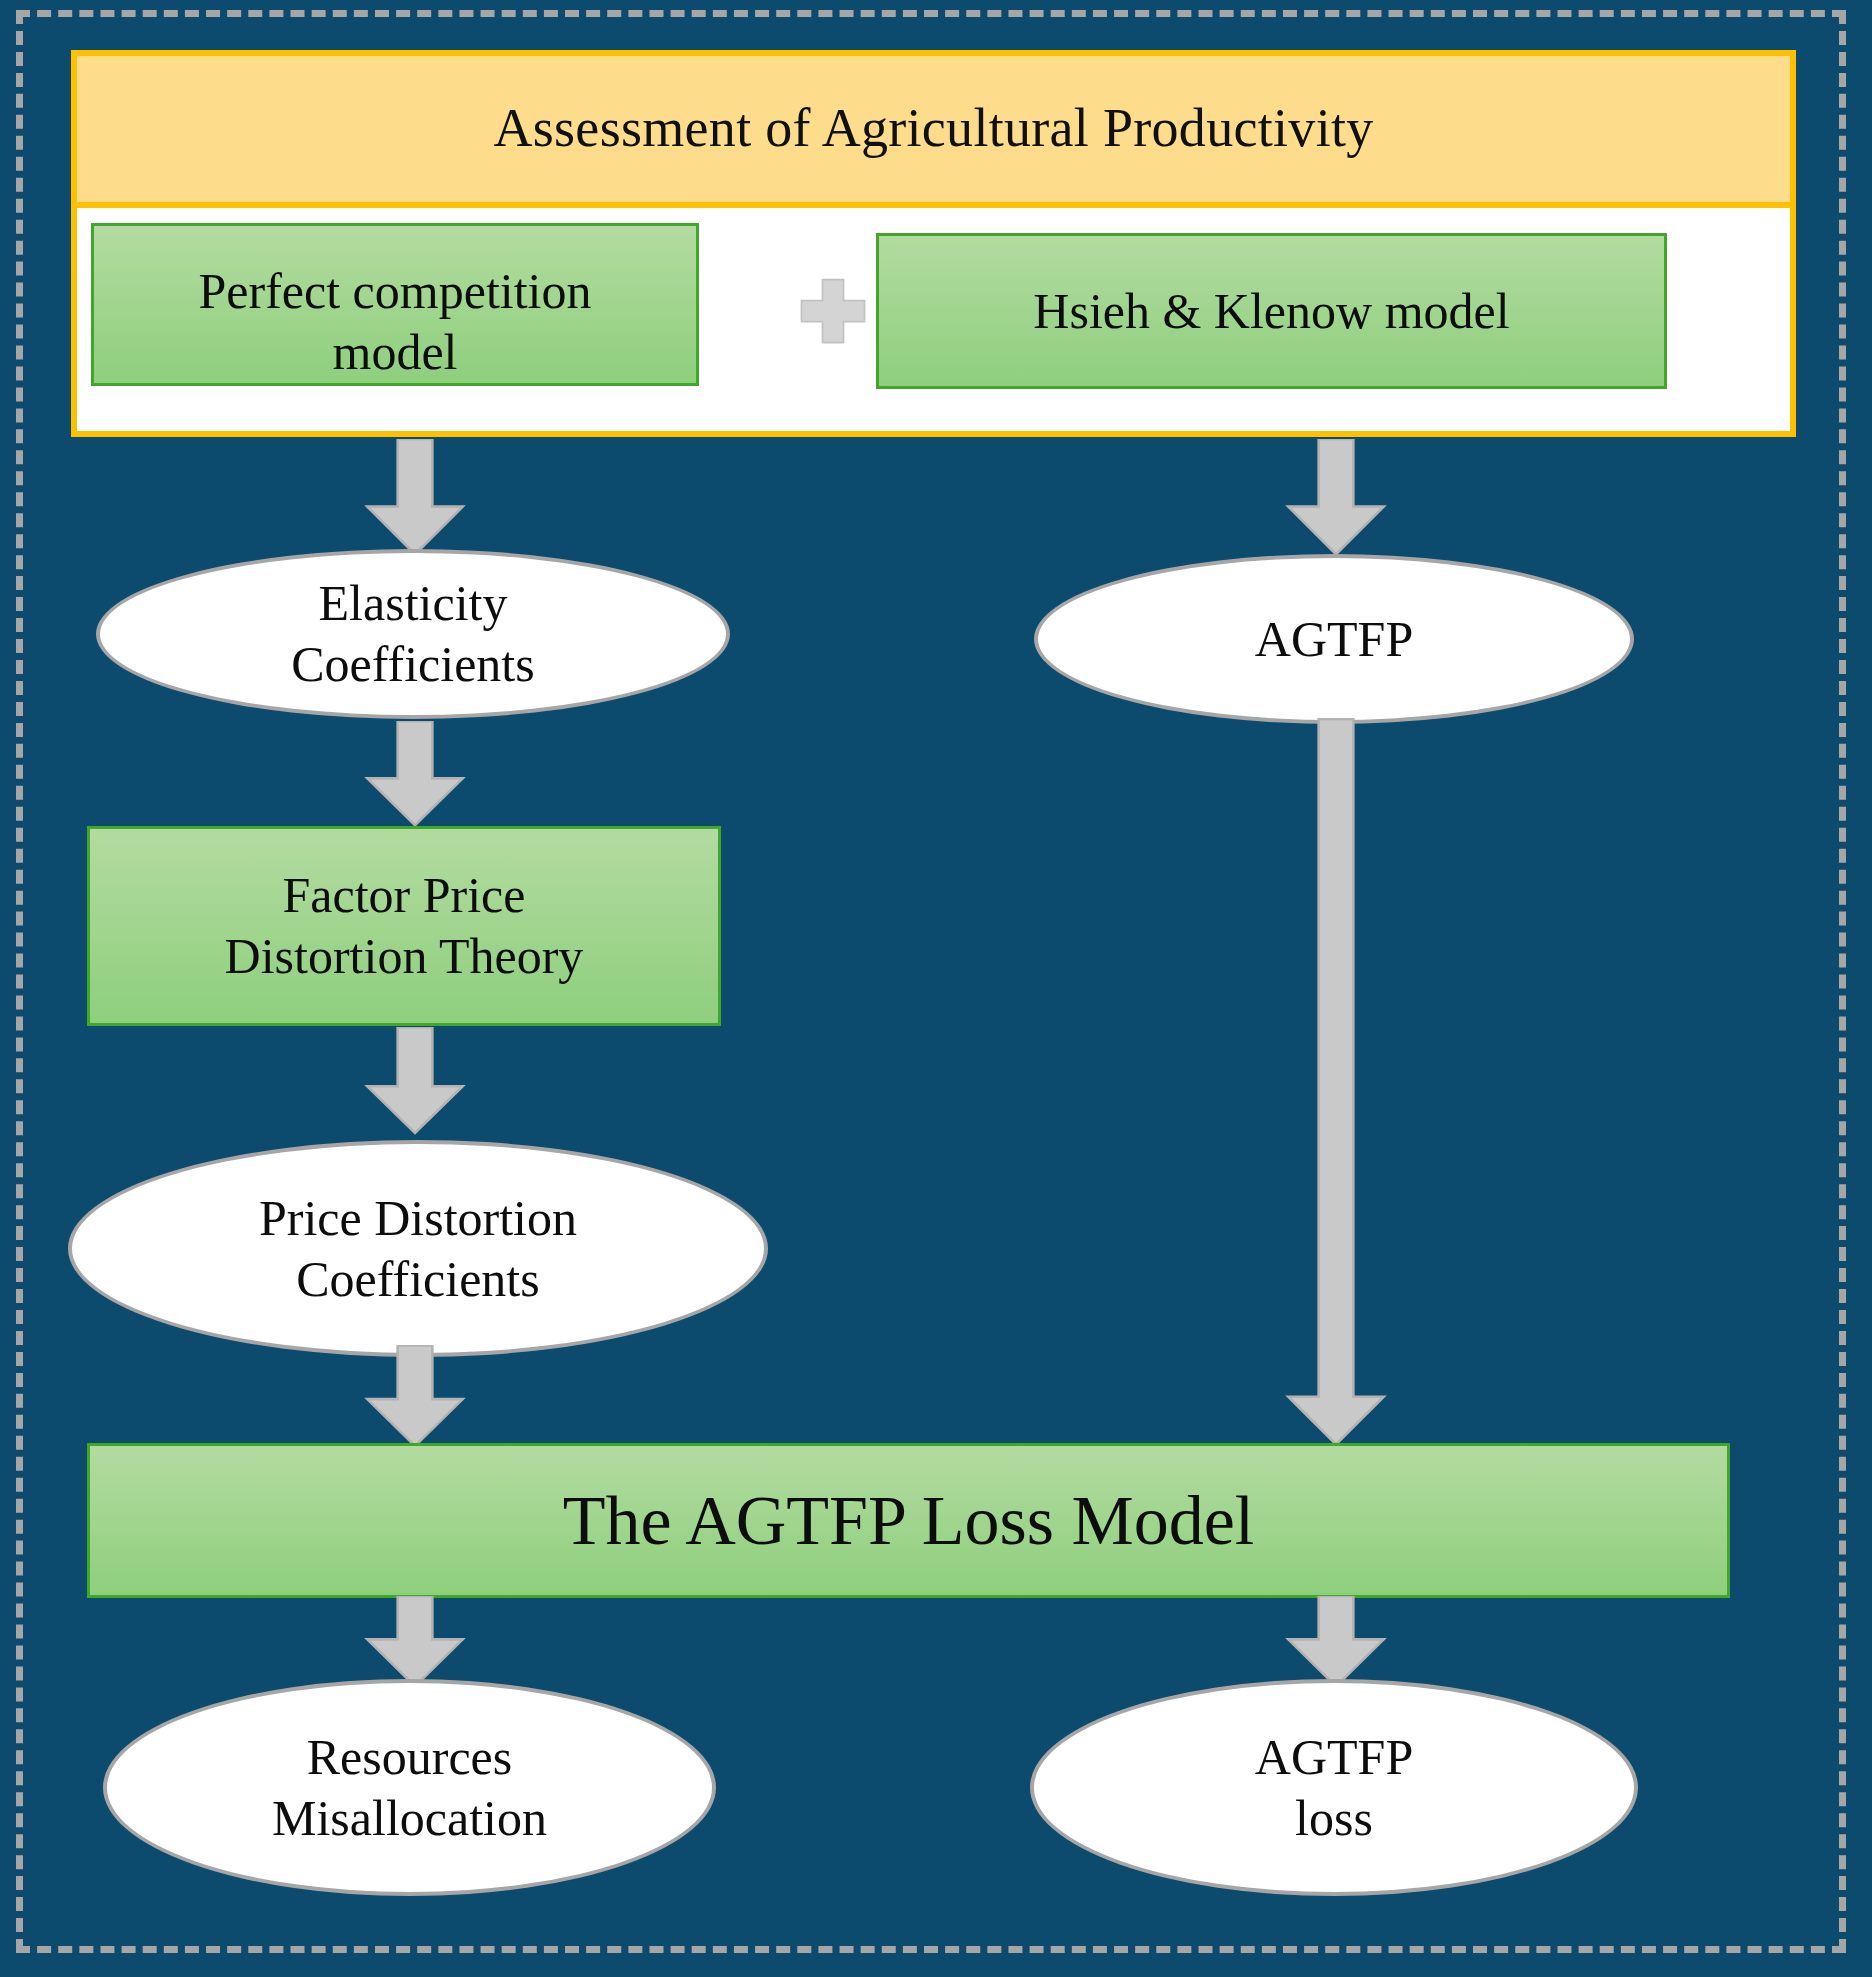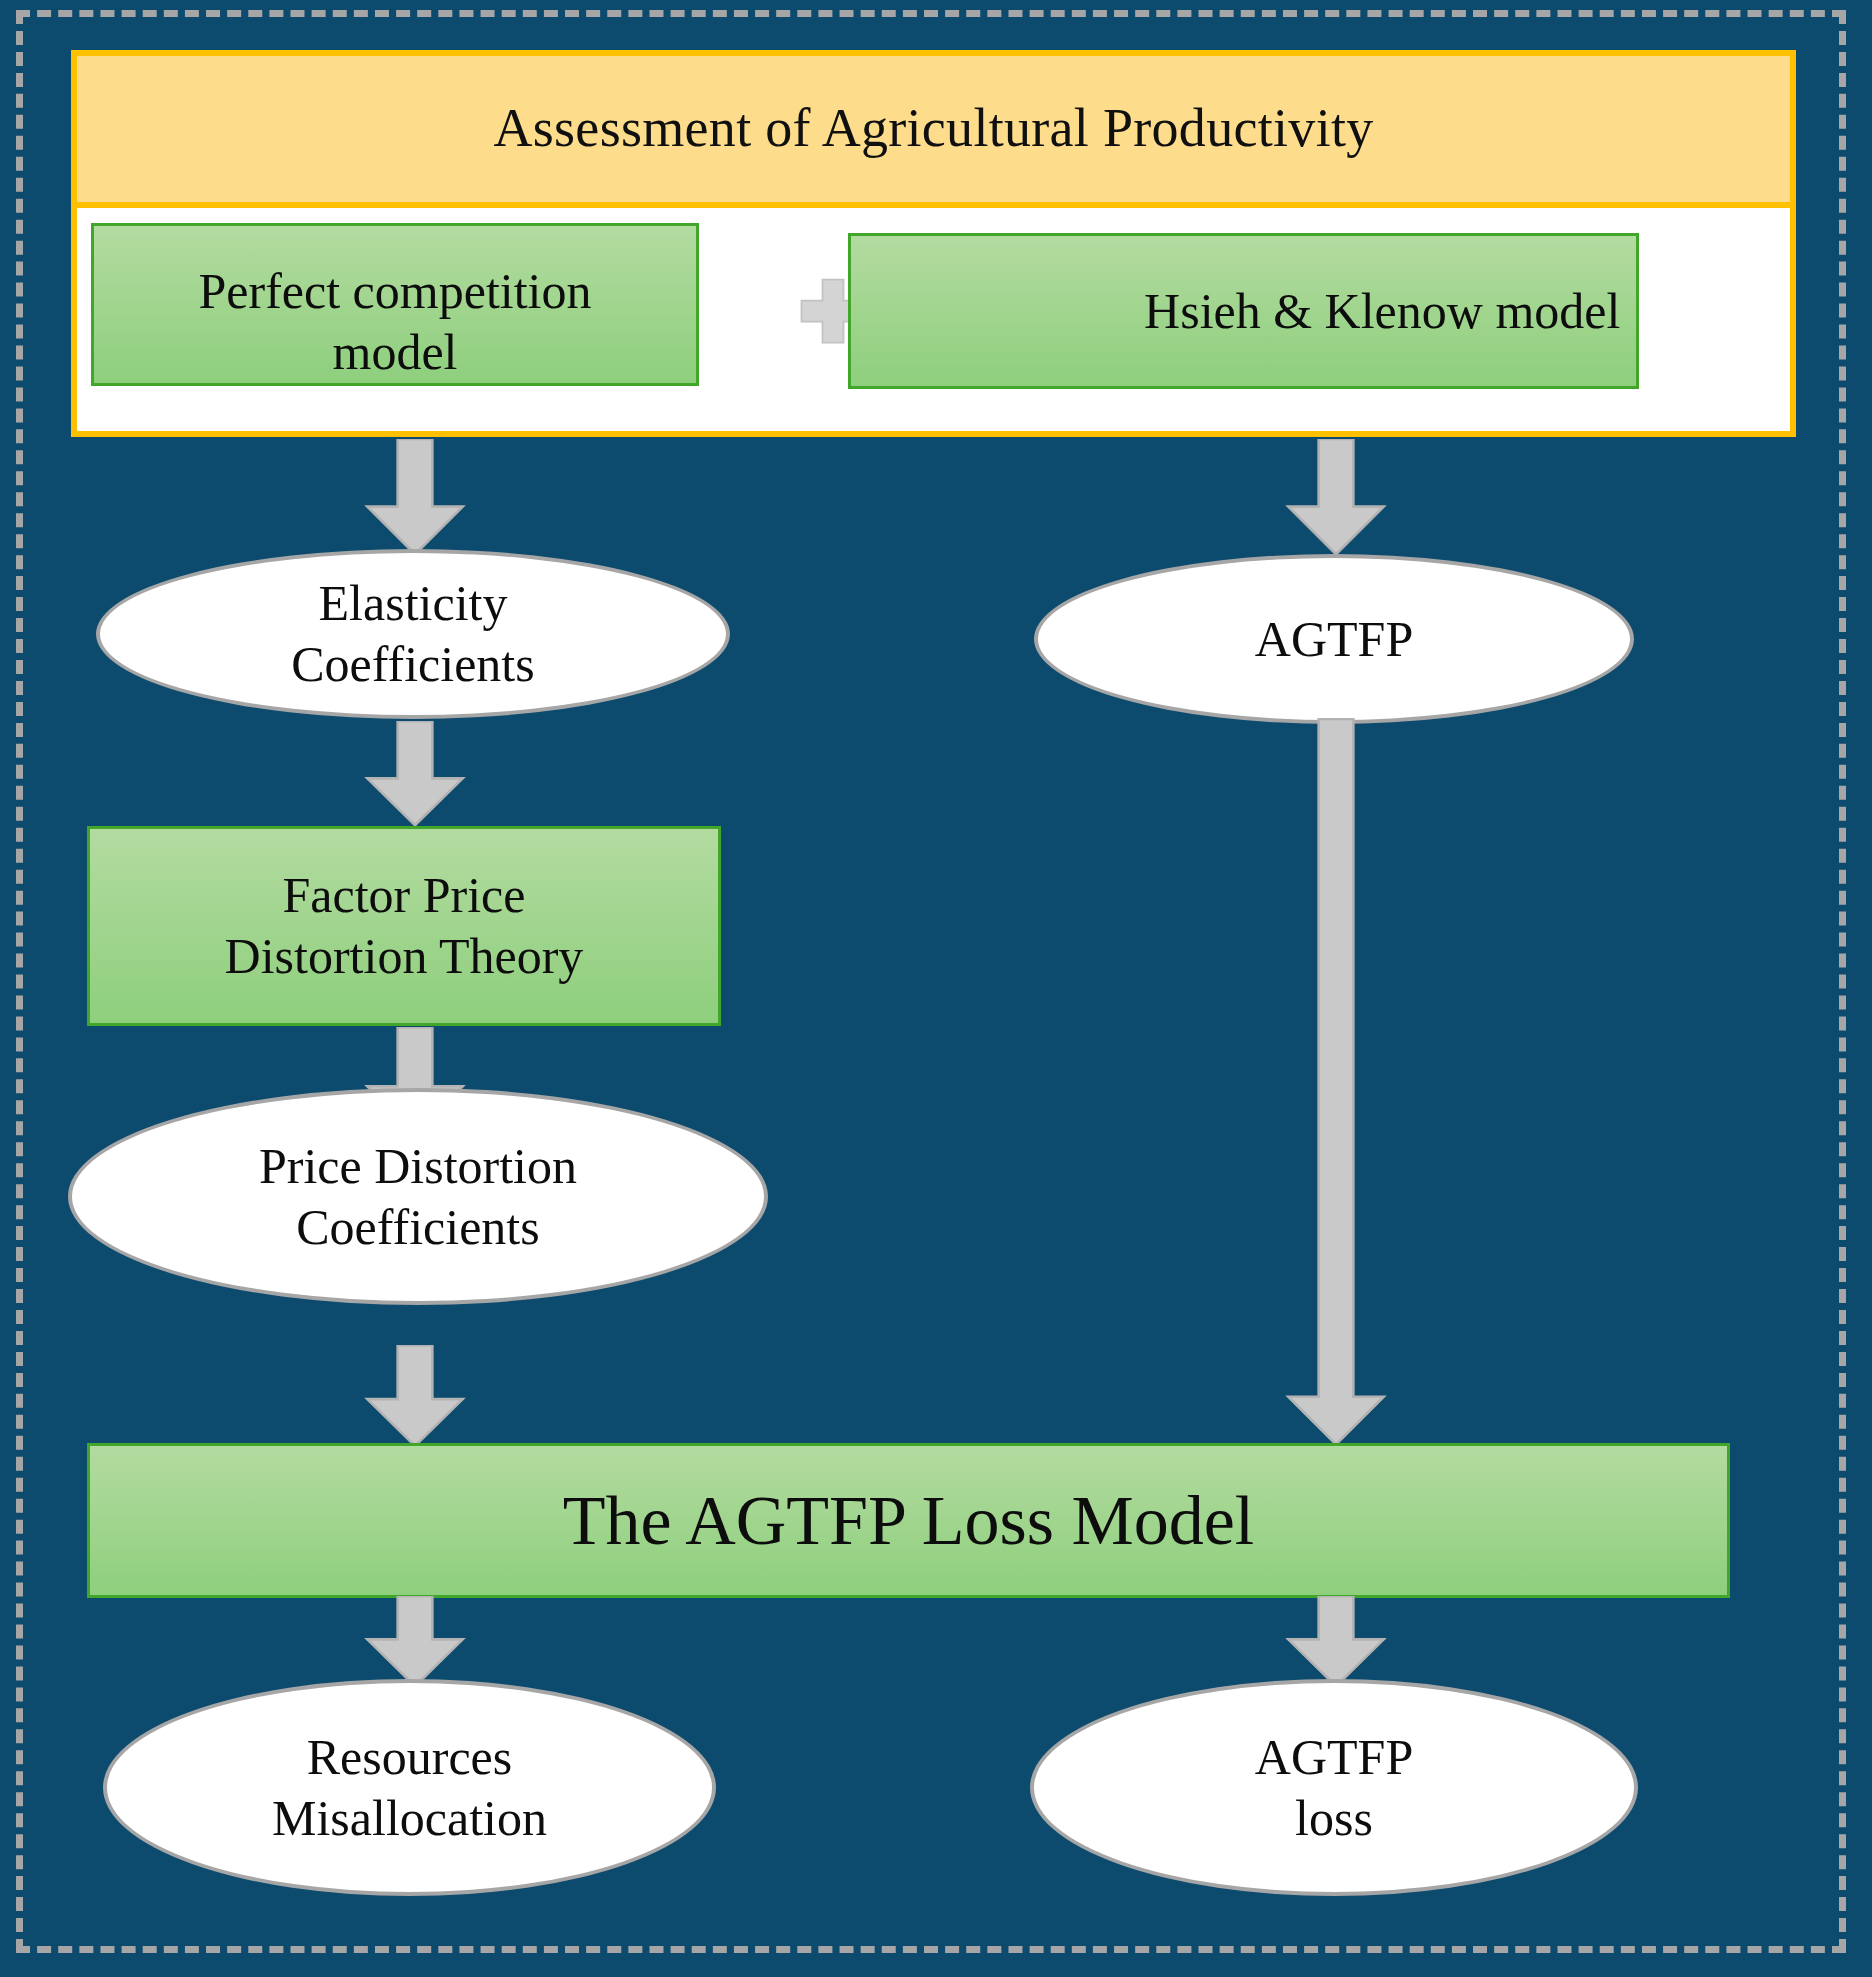--- a/index.html
+++ b/index.html
@@ -71,25 +71,24 @@
     padding: 0 15.6px;
   }
   #box-perfect-competition {
     left: 91px;
     top: 223px;
     width: 608px;
     height: 163px;
     align-items: flex-end;
   }
   #box-hsieh-klenow {
-    left: 848px;
+    left: 876px;
     top: 233px;
     width: 791px;
     height: 156px;
-    justify-content: flex-end;
   }
   #box-factor-price {
     left: 87px;
     top: 826px;
     width: 634px;
     height: 200px;
   }
   #box-agtfp-loss {
     left: 87px;
     top: 1443px;
@@ -127,21 +126,21 @@
     height: 170px;
   }
   #ellipse-agtfp {
     left: 1034px;
     top: 554px;
     width: 600px;
     height: 170px;
   }
   #ellipse-price-distortion {
     left: 68px;
-    top: 1088px;
+    top: 1140px;
     width: 700px;
     height: 217px;
   }
   #ellipse-resources-misallocation {
     left: 103px;
     top: 1679px;
     width: 613px;
     height: 217px;
   }
   #ellipse-agtfp-loss {

